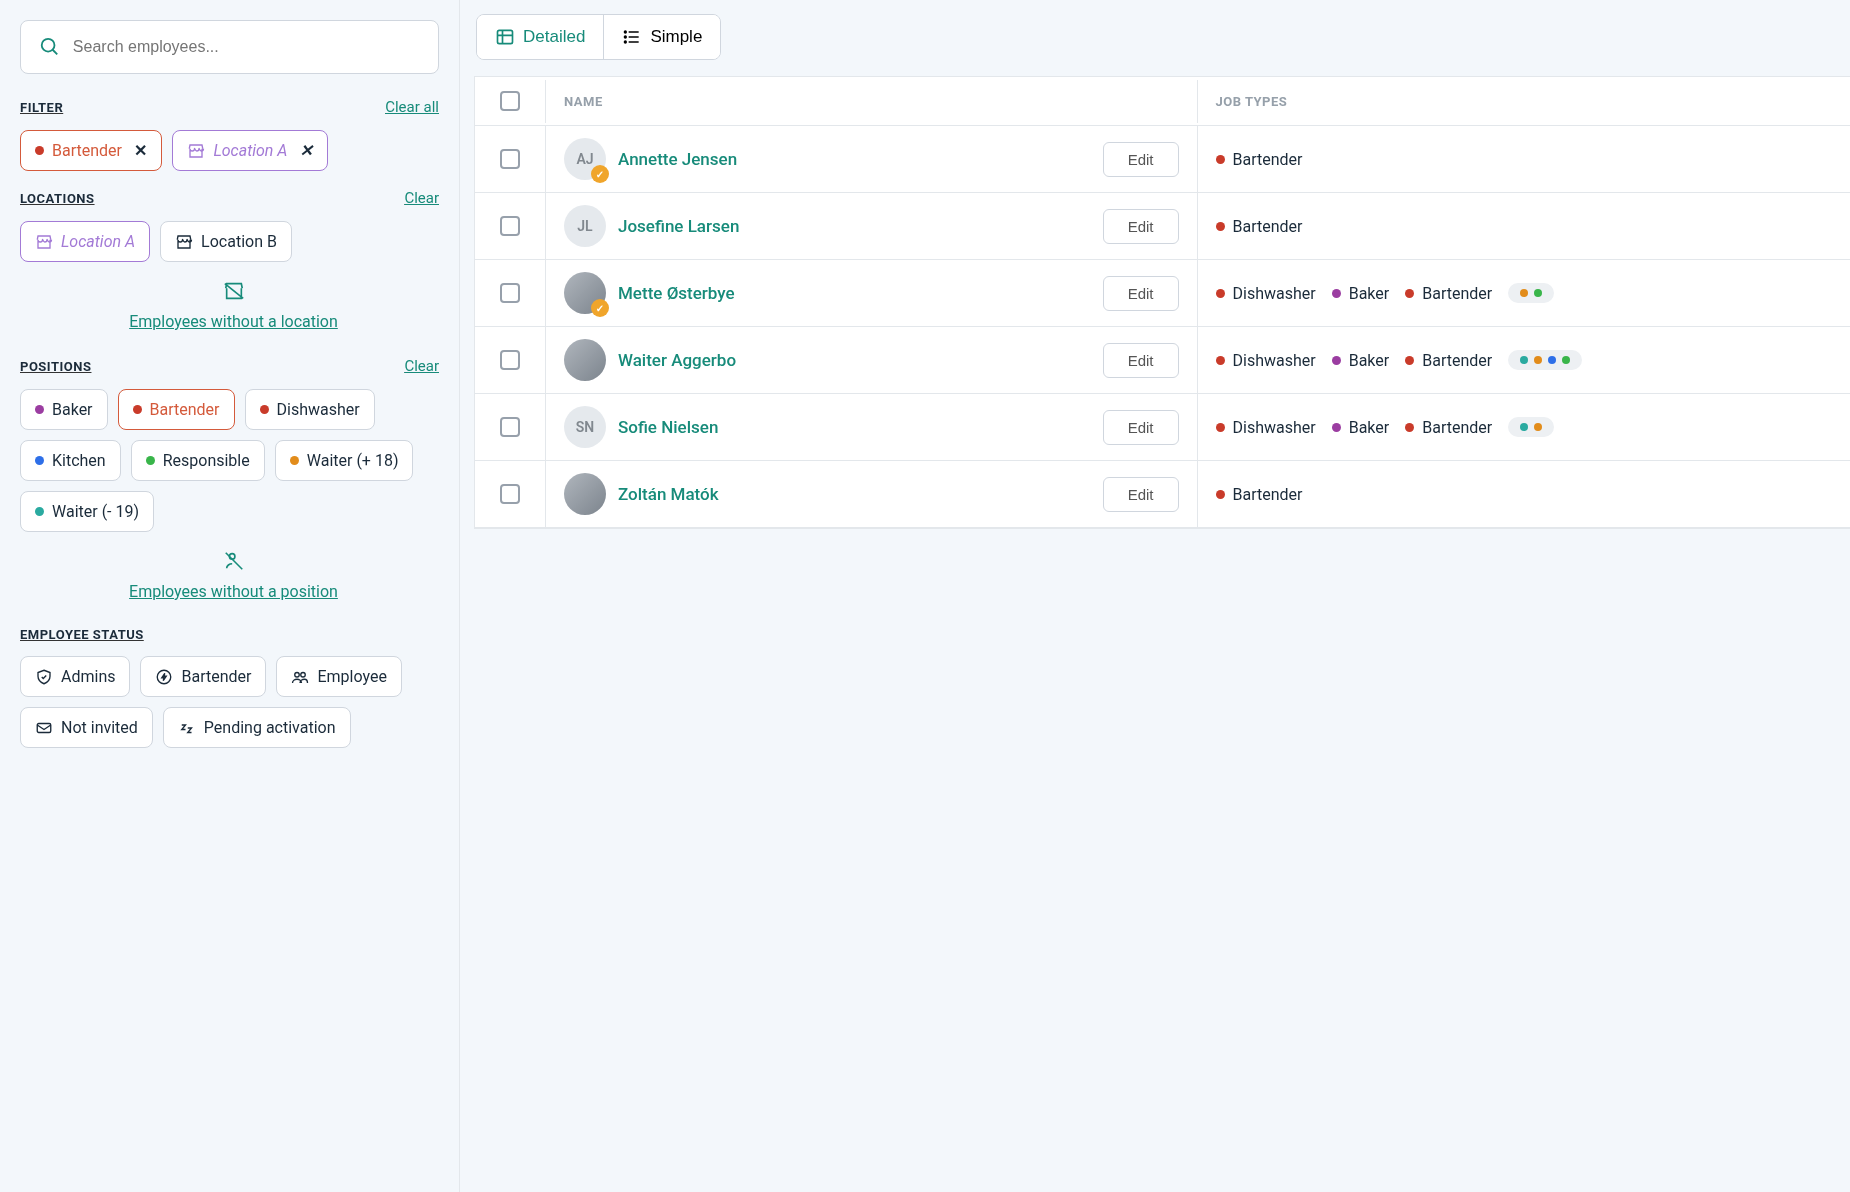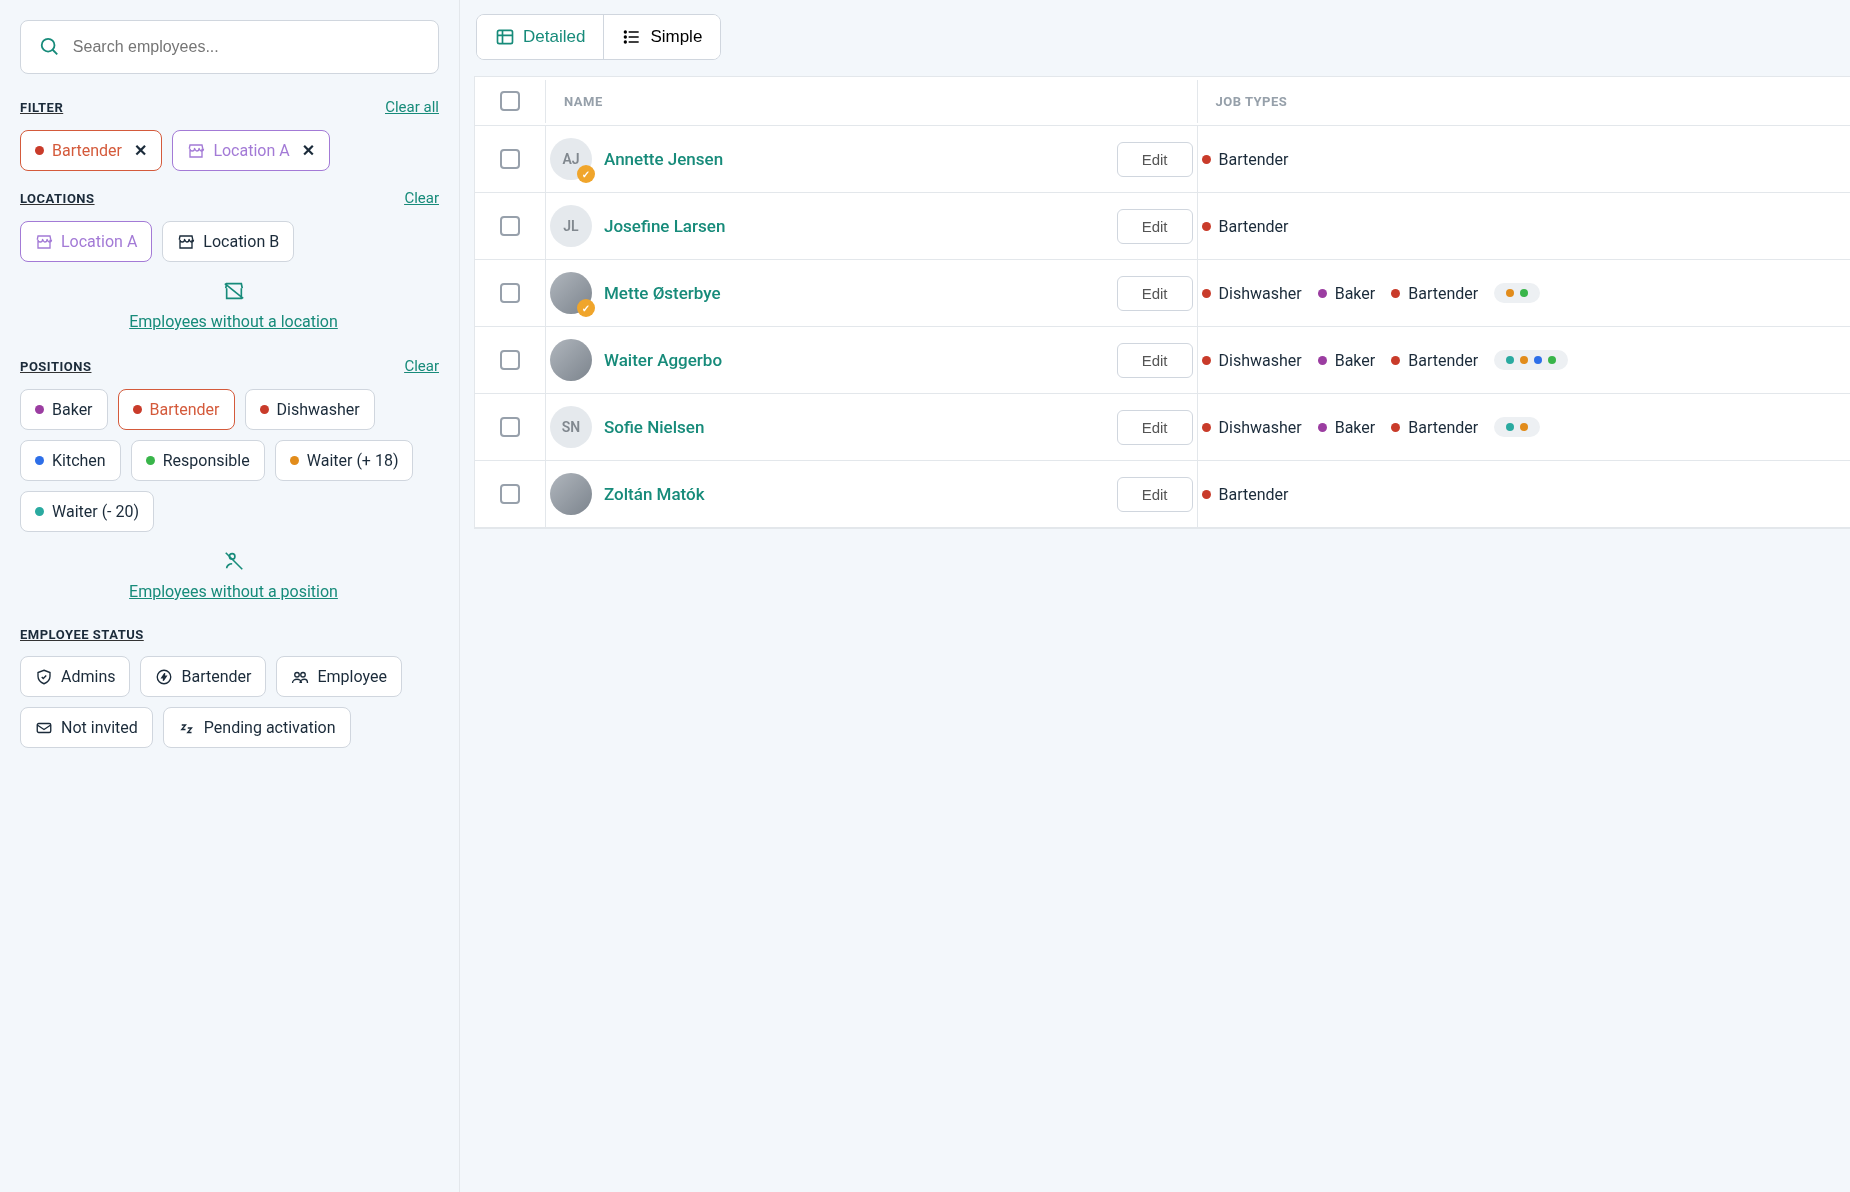--- a/index.html
+++ b/index.html
@@ -47,21 +47,21 @@
   .clear-link {
     color: #178b7a; font-size: 15px; text-decoration: underline; cursor: pointer;
   }
   .chip-row { display: flex; flex-wrap: wrap; gap: 10px; margin-bottom: 18px; }
   .chip {
     display: inline-flex; align-items: center; gap: 8px;
     background: #fff; border: 1px solid #d0d6de; border-radius: 8px;
     padding: 10px 14px; font-size: 16px; color: #1b2b3a; cursor: pointer;
   }
   .chip.selected-orange { border-color: #d45a3b; color: #d45a3b; }
-  .chip.selected-purple { border-color: #a37ad6; color: #a37ad6; }
+  .chip.selected-purple { border-color: #a37ad6; color: #a37ad6; font-style: italic; }
   .dot { width: 9px; height: 9px; border-radius: 50%; display: inline-block; }
   .dot-red { background: #c93b2a; }
   .dot-purple { background: #9b3da1; }
   .dot-blue { background: #2e6fe8; }
   .dot-green { background: #39b54a; }
   .dot-orange { background: #e28c1b; }
   .dot-teal { background: #2aaaa0; }
   .chip .x { font-weight: 600; font-size: 16px; margin-left: 4px; color: #1b2b3a;}
   .store-icon { width: 18px; height: 18px; fill: none; stroke: currentColor; stroke-width: 1.8; }
   .link-row { display: flex; align-items: center; gap: 10px; margin: 6px 0 26px 8px; flex-direction: column; }
@@ -81,21 +81,21 @@
   .view-btn + .view-btn { border-left: 1px solid #d0d6de; }
   .view-btn.active { color: #178b7a; }
   .view-btn svg { width: 20px; height: 20px; stroke: currentColor; fill: none; stroke-width: 2; }
 
   .table { width: 100%; background: #fff; border: 1px solid #e3e7eb; border-right:none;}
   .thead, .trow { display: grid; grid-template-columns: 70px 1fr 1fr; align-items: center; }
   .thead { border-bottom: 1px solid #e3e7eb; }
   .th { padding: 14px 18px; font-size: 13px; font-weight: 700; color: #96a0aa; letter-spacing: 0.5px; }
   .th:nth-child(2), .td.name-cell { border-left: 1px solid #e3e7eb; border-right: 1px solid #e3e7eb; }
   .trow { border-bottom: 1px solid #e3e7eb; min-height: 66px;}
-  .td { padding: 12px 4px; display: flex; align-items: center; gap: 12px; }
+  .td { padding: 12px 18px; display: flex; align-items: center; gap: 12px; }
   .checkbox {
     width: 20px; height: 20px; border: 2px solid #97a0ab; border-radius: 4px; margin: 0 auto;
   }
   .avatar {
     width: 42px; height: 42px; border-radius: 50%; background: #e5e9ed;
     display: flex; align-items: center; justify-content: center;
     font-size: 14px; font-weight: 600; color: #81888f; position: relative; flex-shrink:0;
   }
   .avatar.photo { background: linear-gradient(135deg,#b0b6bd,#7c848d); color:#fff;}
   .avatar .badge {
@@ -199,21 +199,21 @@
         <div class="chip">
           <span class="dot dot-green"></span>
           <span>Responsible</span>
         </div>
         <div class="chip">
           <span class="dot dot-orange"></span>
           <span>Waiter (+ 18)</span>
         </div>
         <div class="chip">
           <span class="dot dot-teal"></span>
-          <span>Waiter (- 20)</span>
+          <span>Waiter (- 19)</span>
         </div>
       </div>
     <div class="link-row">
       <svg viewBox="0 0 24 24">
           <circle cx="10" cy="7" r="3"></circle>
           <path d="M4 20c0-3 3-5 6-5"></path>
           <line x1="3" y1="3" x2="21" y2="21"></line>
         </svg>
       <a>Employees without a position</a>
     </div>

